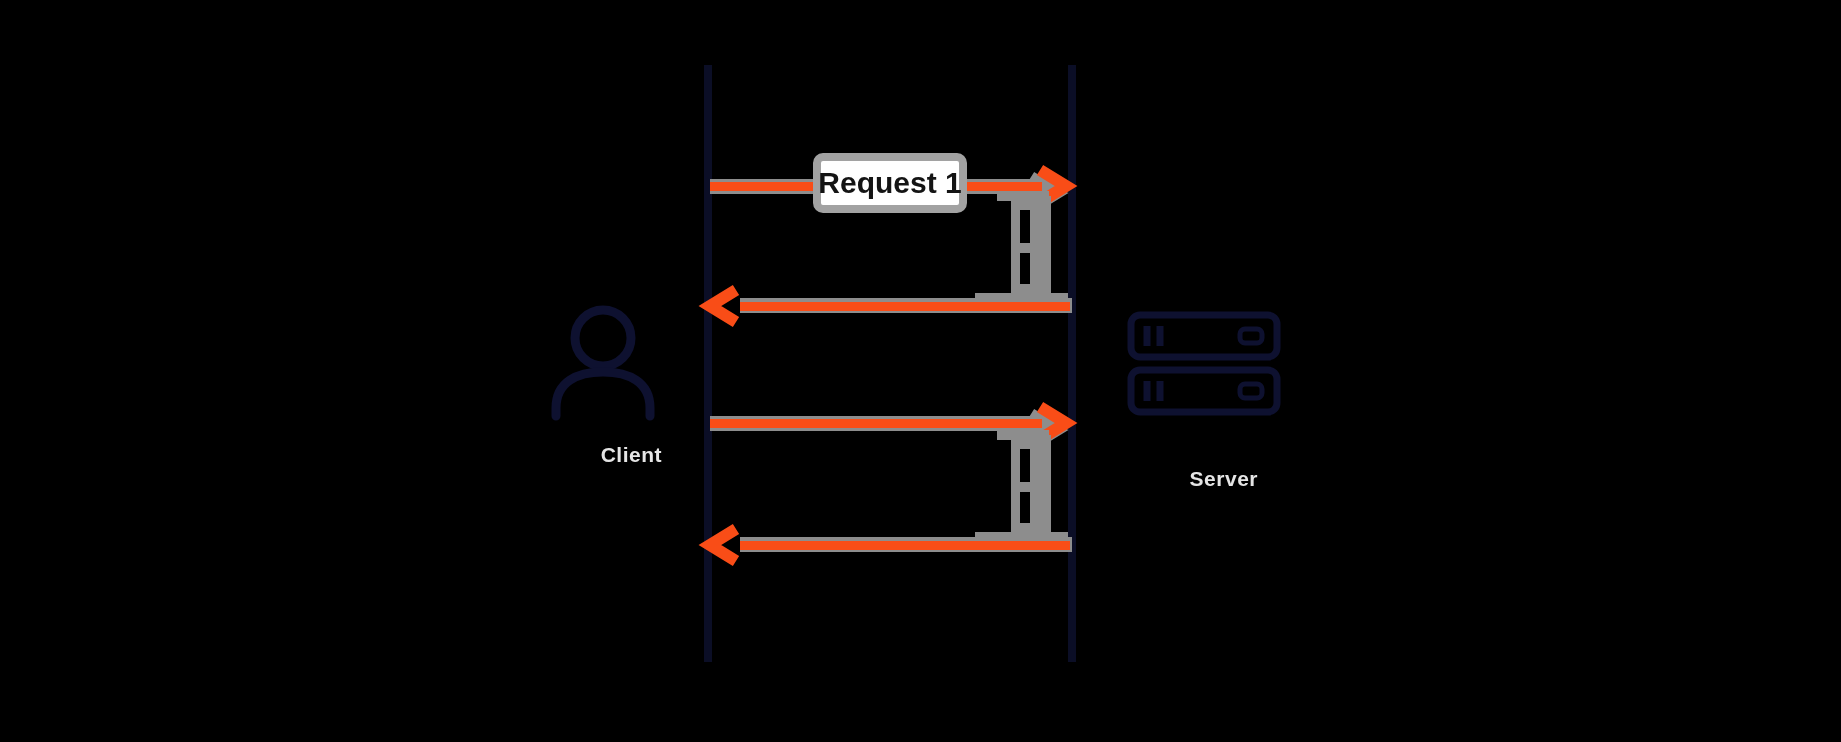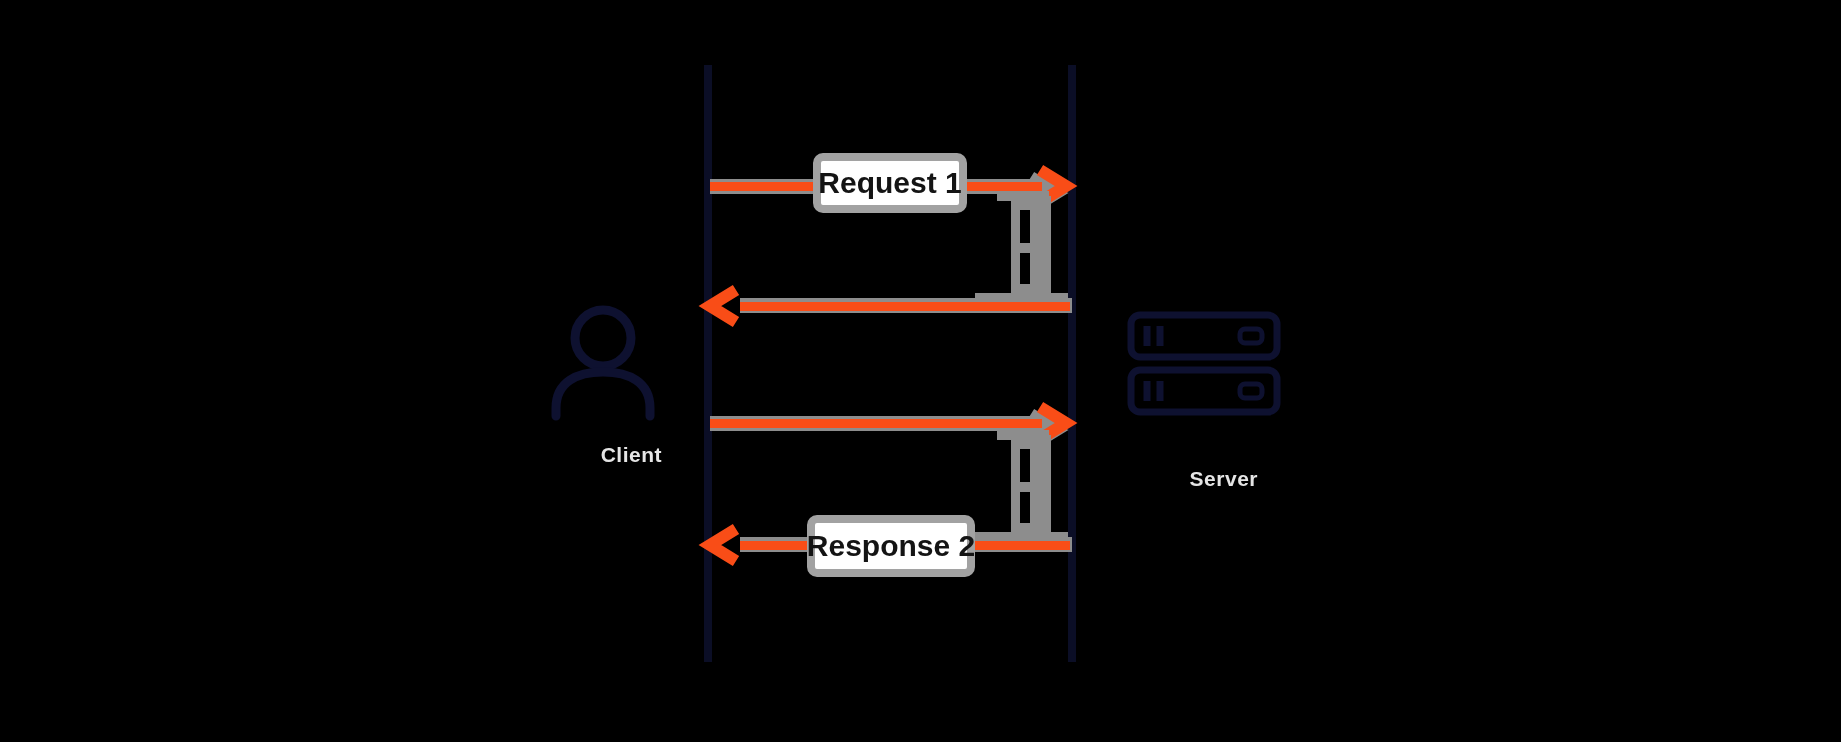--- a/index.html
+++ b/index.html
@@ -91,19 +91,18 @@
       <rect x="740" y="537" width="332" height="15" fill="#8d8d8d"></rect>
       <rect x="740" y="541" width="330" height="9" fill="#f94d17"></rect>
       <polyline points="736,529 710,545 736,561" fill="none" stroke="#f94d17" stroke-width="12"></polyline>
     </g>
   </svg>
 
   <div class="msg-label" style="left:813px;top:153px;width:154px;height:60px">Request 1</div>
 
 
 
-  <div class="msg-label" style="left:807px;top:515px;width:168px;height:62px">Response 2</div>
 
   <div class="caption" style="left:552px;top:443px;width:110px">Client</div>
 
   <div class="caption" style="left:1148px;top:467px;width:110px">Server</div>
 
 </div>
 
 </body></html>

